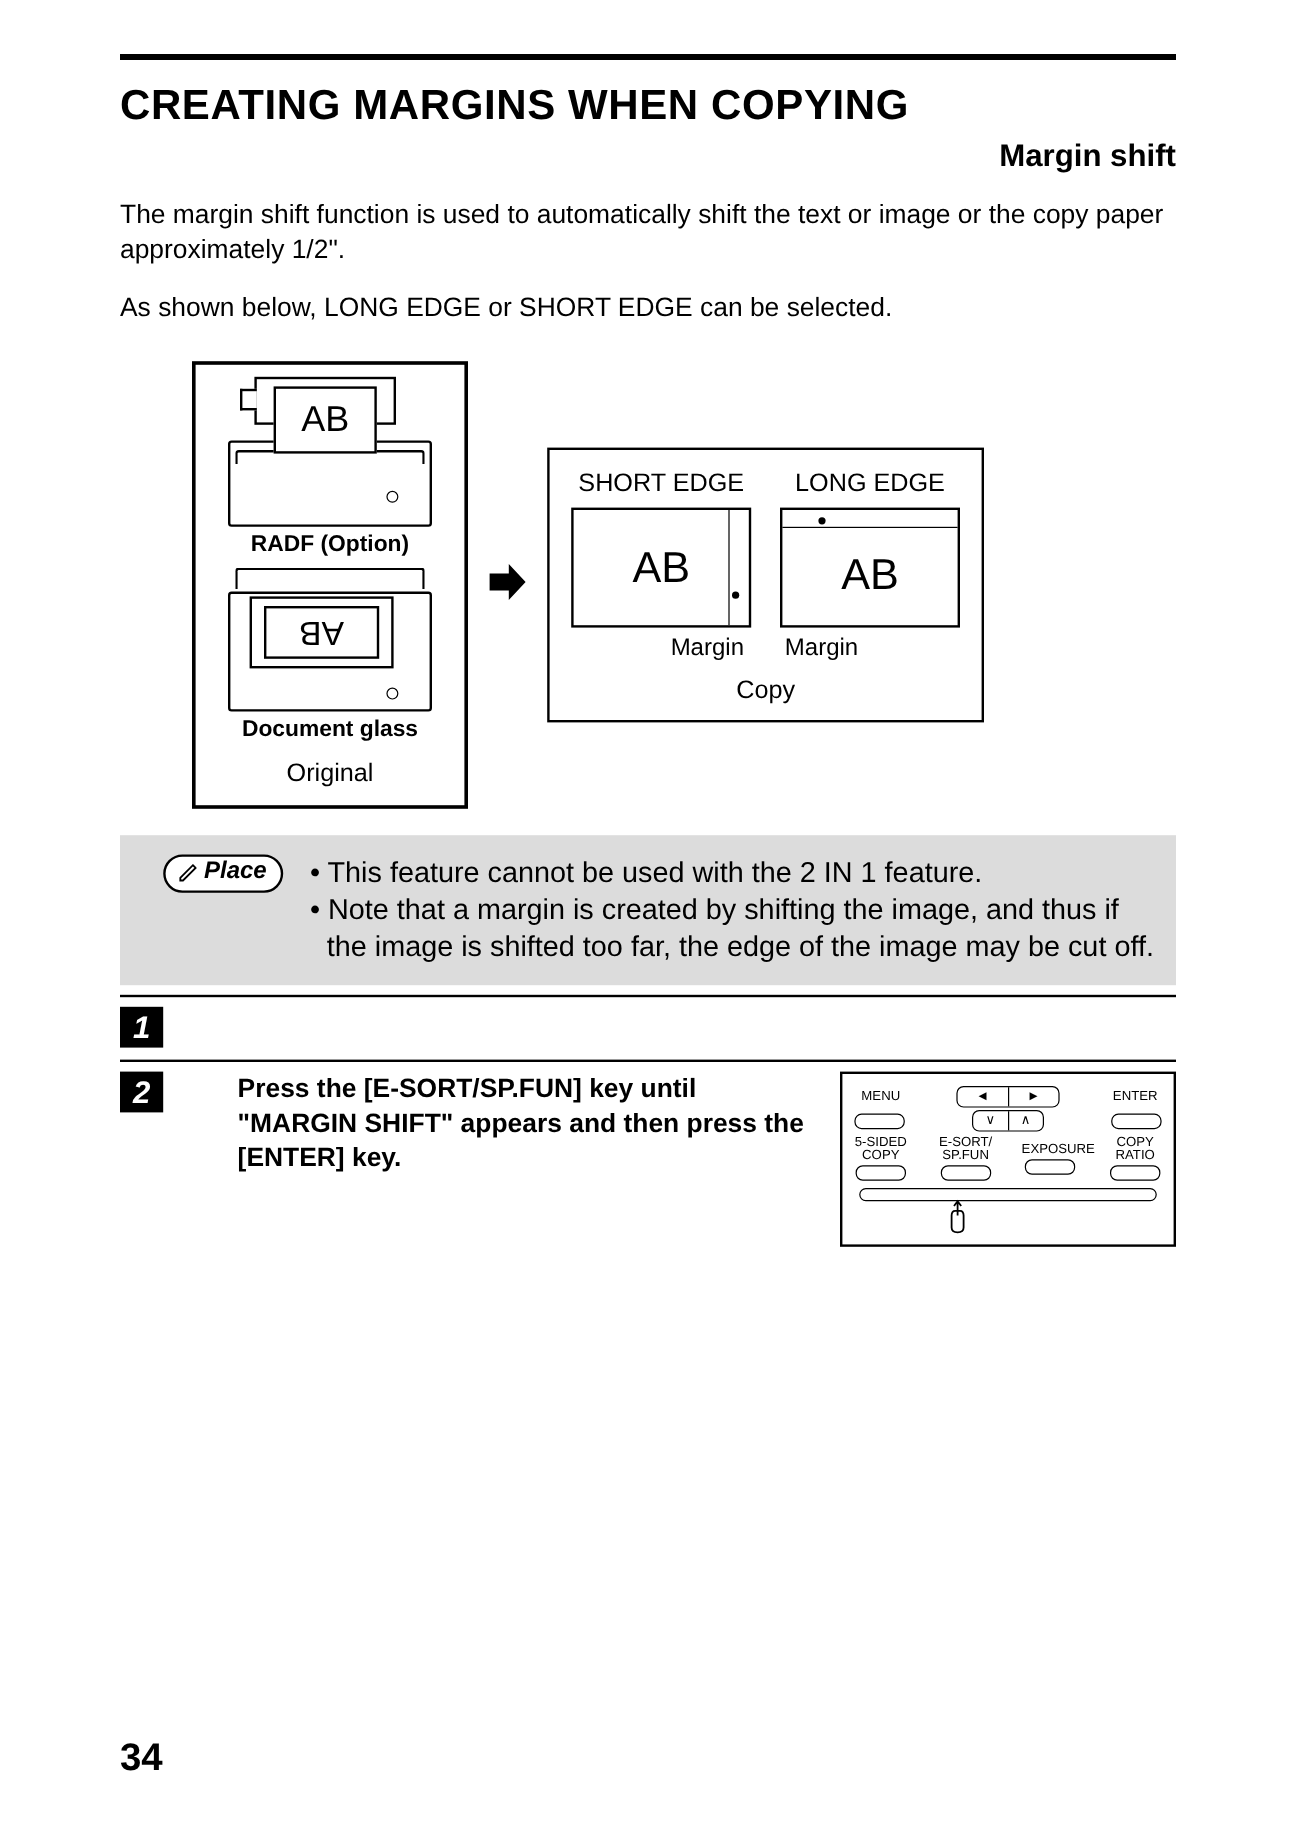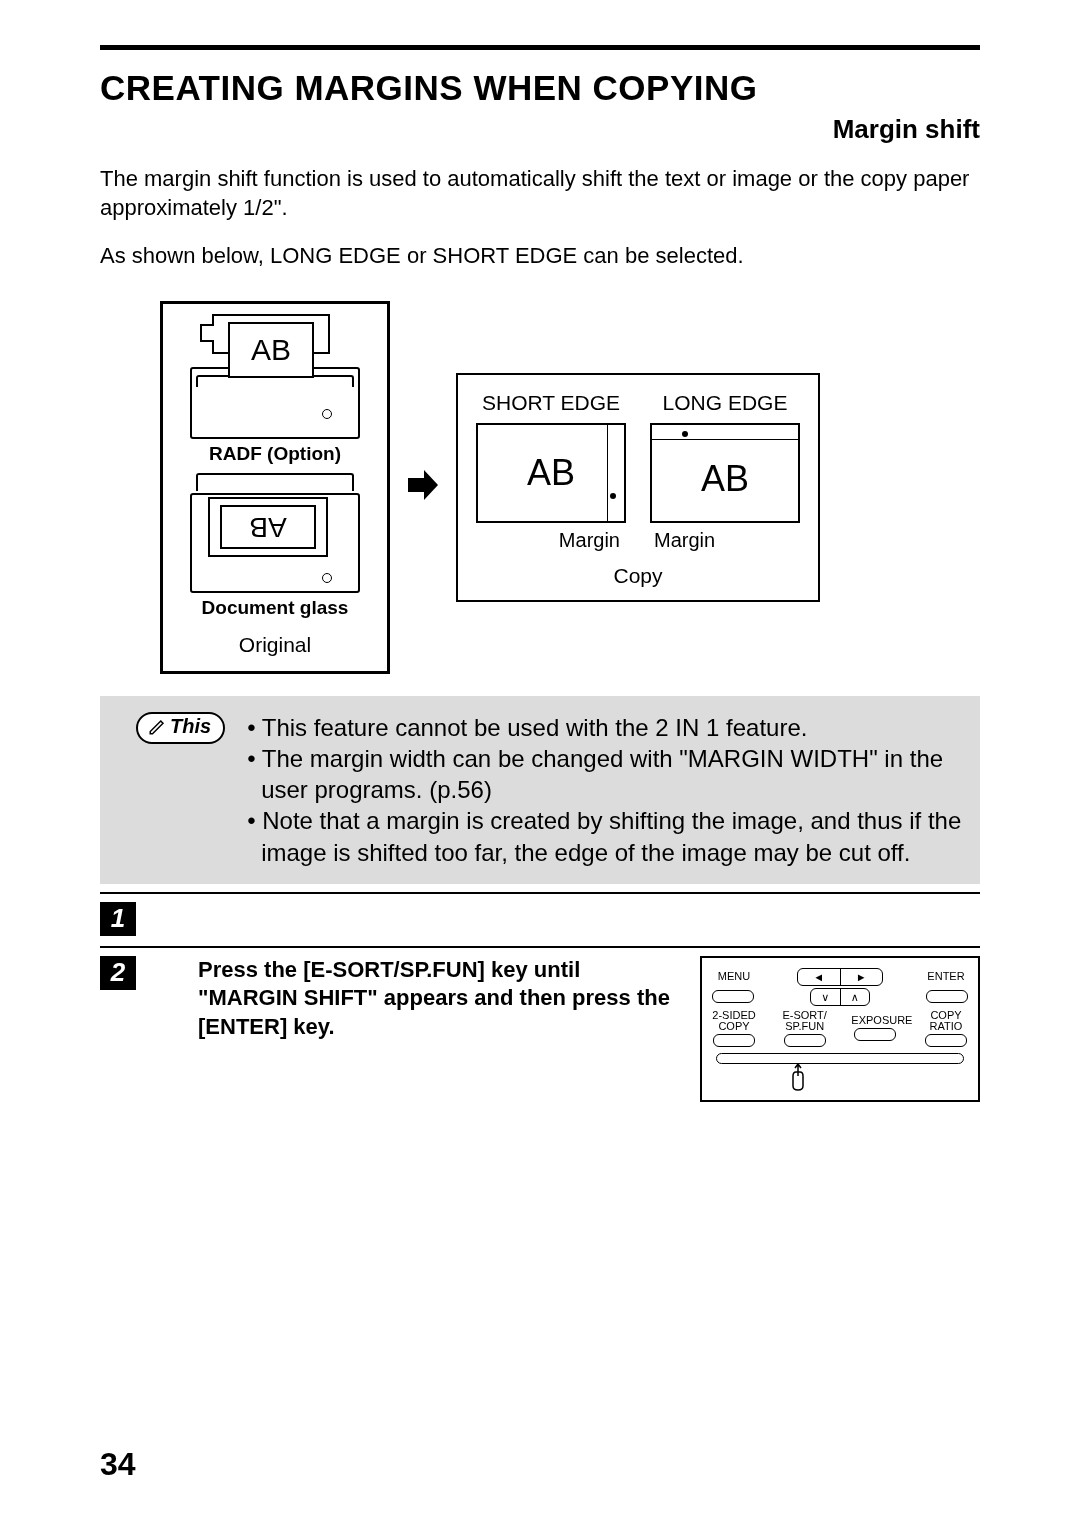--- a/index.html
+++ b/index.html
@@ -401,25 +401,24 @@
     </div>
     <div class="copylbl">Copy</div>
   </div>
 </div>
 
 <div class="note">
   <div class="note-pill">
     <svg viewBox="0 0 24 24">
         <path d="M3 21 L6 21 L20 7 L17 4 L3 18 Z M17 4 L20 7" stroke="#000" stroke-width="2" fill="none"></path>
       </svg>
-    <span>This</span>
+    <span>Place</span>
   </div>
   <ul>
     <li>This feature cannot be used with the 2 IN 1 feature.</li>
-    <li>The margin width can be changed with "MARGIN WIDTH" in the user programs. (p.56)</li>
     <li>Note that a margin is created by shifting the image, and thus if the image is shifted too far, the edge of the image may be cut off.</li>
   </ul>
 </div>
 
 <div class="step">
   <div class="step-num">1</div>
 </div>
 
 <div class="step step2">
   <div class="step-num">2</div>
@@ -437,21 +436,21 @@
       <div class="row1" style="padding:0 2px">
         <div class="btn"></div>
         <div class="arrowpair" style="width:60px">
           <div>∨</div>
           <div>∧</div>
         </div>
         <div class="btn"></div>
       </div>
       <div class="row2">
         <div class="col">
-            <span class="lbl" style="white-space:pre-line">2-SIDED
+            <span class="lbl" style="white-space:pre-line">5-SIDED
 COPY</span>
             <div class="btn"></div>
           </div>
         <div class="col">
             <span class="lbl" style="white-space:pre-line">E-SORT/
 SP.FUN</span>
             <div class="btn"></div>
           </div>
         <div class="col">
             <span class="lbl">EXPOSURE</span>

